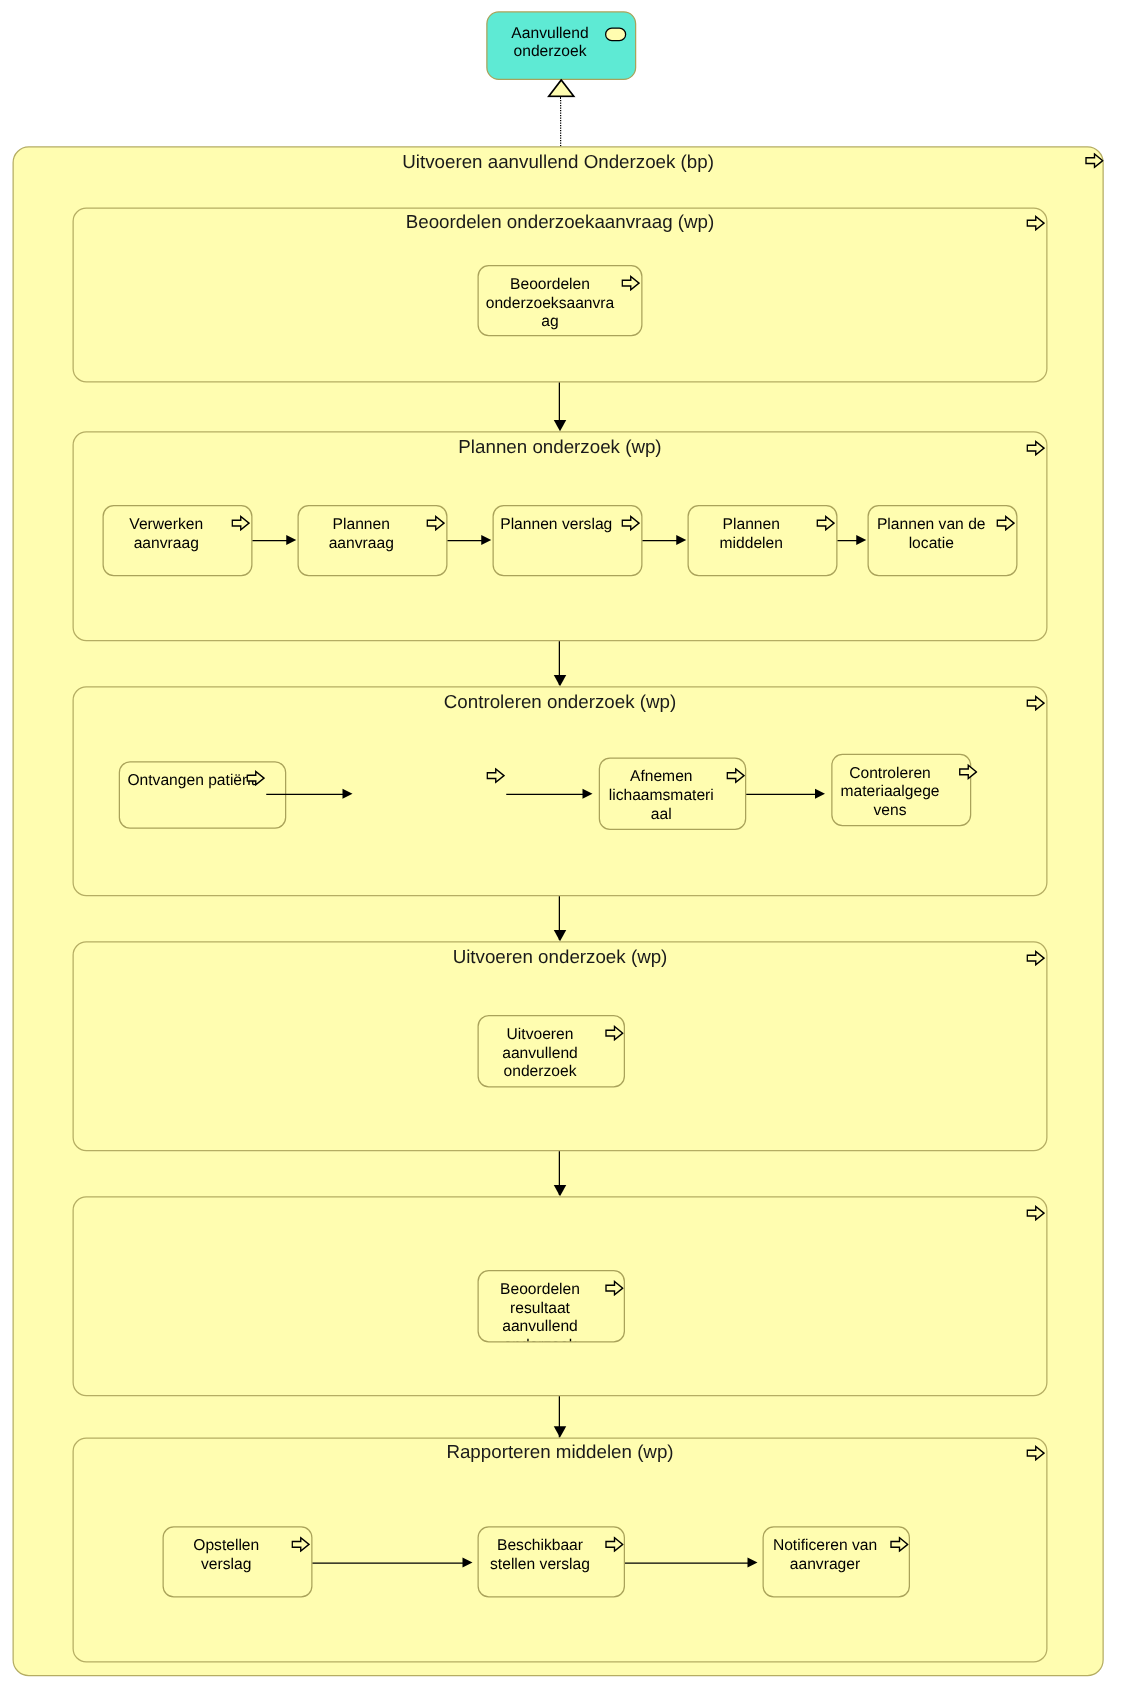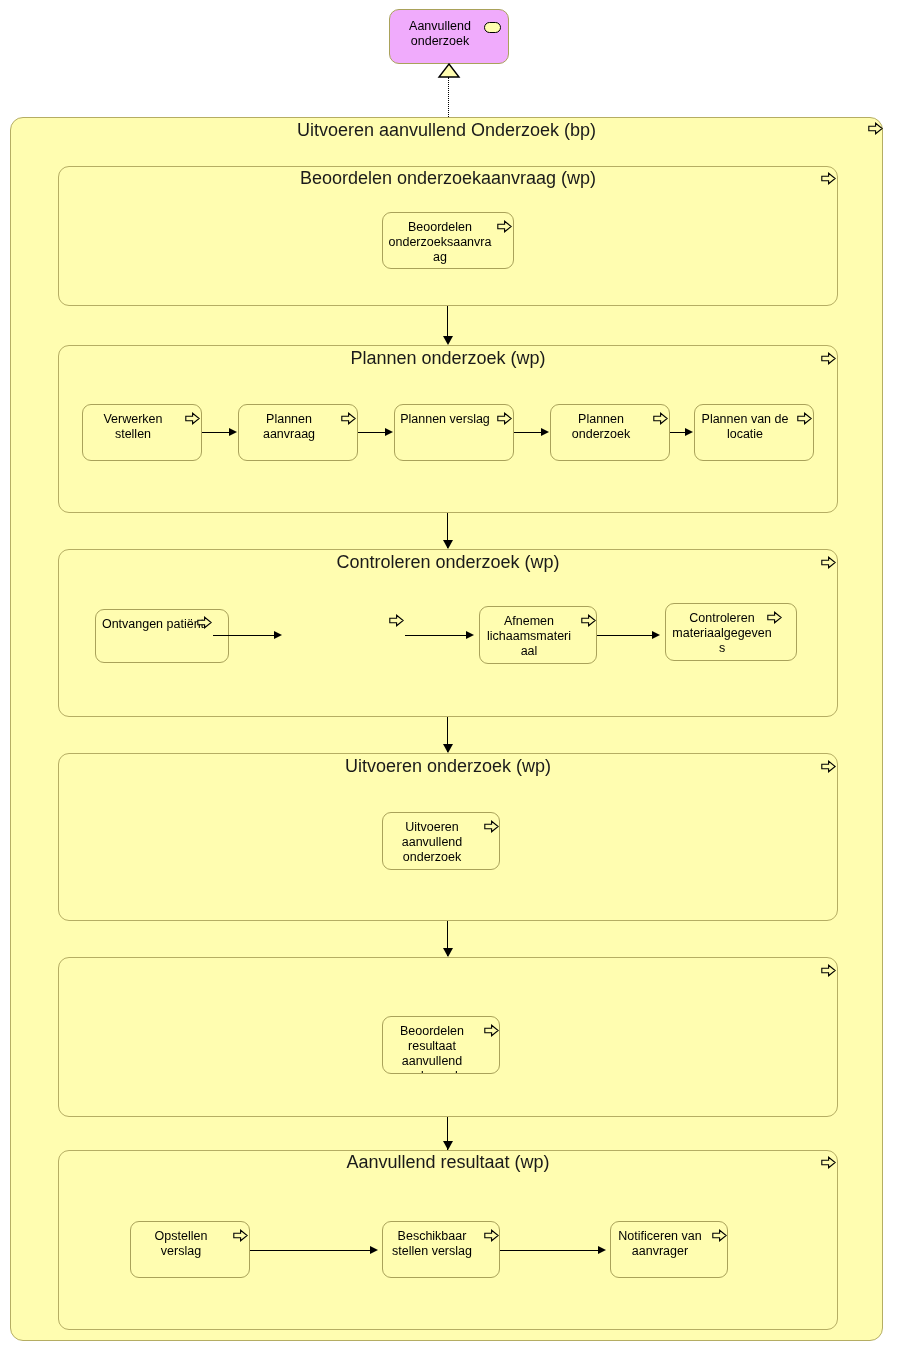--- a/index.html
+++ b/index.html
@@ -41,21 +41,21 @@
     background: #fffdb0;
     border: 1px solid #b5ad63;
     border-radius: 13px;
   }
 
   .group-title {
     position: absolute;
     left: 0;
     right: 0;
     text-align: center;
-    font-size: 18px;
+    font-size: 15px;
     color: #1a1a1a;
     line-height: 14px;
     white-space: nowrap;
     pointer-events: none;
   }
 
   
   .proc {
     position: absolute;
     box-sizing: border-box;
@@ -75,21 +75,21 @@
     line-height: 15px;
     color: #000;
     word-wrap: break-word;
     overflow-wrap: break-word;
   }
 
   
   .service {
     position: absolute;
     box-sizing: border-box;
-    background: #f0abfc;
+    background: #5eead4;
     border: 1px solid #a9a25a;
     border-radius: 10px;
   }
   .service-label {
     position: absolute;
     left: 6px;
     right: 6px;
     top: 9px;
     text-align: center;
     font-size: 12.5px;
@@ -196,21 +196,21 @@
 
   <div class="node group" style="left:58px; top:345px; width:780px; height:168px;"></div>
   <div class="group-title" style="left:58px; width:780px; top:351px;">Plannen onderzoek (wp)</div>
   <div class="icon-arrow" style="left:821px; top:352px;">
     <svg width="15" height="13" viewBox="0 0 15 13">
       <polygon points="0.8,4.2 7.6,4.2 7.6,1.2 14.2,6.5 7.6,11.8 7.6,8.8 0.8,8.8" fill="#fffdb0" stroke="#000" stroke-width="1.1"></polygon>
     </svg>
   </div>
 
   <div class="proc" style="left:82px; top:404px; width:120px; height:57px;">
-    <div class="proc-label" style="padding-right:18px;">Verwerken stellen</div>
+    <div class="proc-label" style="padding-right:18px;">Verwerken aanvraag</div>
   </div>
   <div class="icon-arrow" style="left:185px; top:412px;">
     <svg width="15" height="13" viewBox="0 0 15 13">
         <polygon points="0.8,4.2 7.6,4.2 7.6,1.2 14.2,6.5 7.6,11.8 7.6,8.8 0.8,8.8" fill="#fffdb0" stroke="#000" stroke-width="1.1"></polygon>
       </svg>
   </div>
 
   <div class="proc" style="left:238px; top:404px; width:120px; height:57px;">
     <div class="proc-label" style="padding-right:18px;">Plannen aanvraag</div>
   </div>
@@ -223,21 +223,21 @@
   <div class="proc" style="left:394px; top:404px; width:120px; height:57px;">
     <div class="proc-label" style="padding-right:18px;">Plannen verslag</div>
   </div>
   <div class="icon-arrow" style="left:497px; top:412px;">
     <svg width="15" height="13" viewBox="0 0 15 13">
         <polygon points="0.8,4.2 7.6,4.2 7.6,1.2 14.2,6.5 7.6,11.8 7.6,8.8 0.8,8.8" fill="#fffdb0" stroke="#000" stroke-width="1.1"></polygon>
       </svg>
   </div>
 
   <div class="proc" style="left:550px; top:404px; width:120px; height:57px;">
-    <div class="proc-label" style="padding-right:18px;">Plannen onderzoek</div>
+    <div class="proc-label" style="padding-right:18px;">Plannen middelen</div>
   </div>
   <div class="icon-arrow" style="left:653px; top:412px;">
     <svg width="15" height="13" viewBox="0 0 15 13">
         <polygon points="0.8,4.2 7.6,4.2 7.6,1.2 14.2,6.5 7.6,11.8 7.6,8.8 0.8,8.8" fill="#fffdb0" stroke="#000" stroke-width="1.1"></polygon>
       </svg>
   </div>
 
   <div class="proc" style="left:694px; top:404px; width:120px; height:57px;">
     <div class="proc-label" style="padding-right:18px;">Plannen van de locatie</div>
   </div>
@@ -287,21 +287,21 @@
 
   <div class="proc" style="left:479px; top:606px; width:118px; height:58px;">
     <div class="proc-label" style="padding-right:18px;">Afnemen lichaamsmateriaal</div>
   </div>
   <div class="icon-arrow" style="left:581px; top:614px;">
     <svg width="15" height="13" viewBox="0 0 15 13">
         <polygon points="0.8,4.2 7.6,4.2 7.6,1.2 14.2,6.5 7.6,11.8 7.6,8.8 0.8,8.8" fill="#fffdb0" stroke="#000" stroke-width="1.1"></polygon>
       </svg>
   </div>
 
-  <div class="proc" style="left:665px; top:603px; width:132px; height:58px;">
+  <div class="proc" style="left:665px; top:603px; width:112px; height:58px;">
     <div class="proc-label" style="padding-right:18px;">Controleren materiaalgegevens</div>
   </div>
   <div class="icon-arrow" style="left:767px; top:611px;">
     <svg width="15" height="13" viewBox="0 0 15 13">
         <polygon points="0.8,4.2 7.6,4.2 7.6,1.2 14.2,6.5 7.6,11.8 7.6,8.8 0.8,8.8" fill="#fffdb0" stroke="#000" stroke-width="1.1"></polygon>
       </svg>
   </div>
 
   <div class="conn conn-h" style="left:213px; top:635px; width:62px;"></div>
   <div class="arrowhead-r" style="left:274px; top:631px;"></div>
@@ -348,21 +348,21 @@
   <div class="icon-arrow" style="left:484px; top:1024px;">
     <svg width="15" height="13" viewBox="0 0 15 13">
         <polygon points="0.8,4.2 7.6,4.2 7.6,1.2 14.2,6.5 7.6,11.8 7.6,8.8 0.8,8.8" fill="#fffdb0" stroke="#000" stroke-width="1.1"></polygon>
       </svg>
   </div>
 
   <div class="conn conn-v" style="left:447px; top:1117px; height:33px;"></div>
   <div class="arrowhead-d" style="left:443px; top:1141px;"></div>
 
   <div class="node group" style="left:58px; top:1150px; width:780px; height:180px;"></div>
-  <div class="group-title" style="left:58px; width:780px; top:1155px;">Aanvullend resultaat (wp)</div>
+  <div class="group-title" style="left:58px; width:780px; top:1155px;">Rapporteren middelen (wp)</div>
   <div class="icon-arrow" style="left:821px; top:1156px;">
     <svg width="15" height="13" viewBox="0 0 15 13">
         <polygon points="0.8,4.2 7.6,4.2 7.6,1.2 14.2,6.5 7.6,11.8 7.6,8.8 0.8,8.8" fill="#fffdb0" stroke="#000" stroke-width="1.1"></polygon>
       </svg>
   </div>
 
   <div class="proc" style="left:130px; top:1221px; width:120px; height:57px;">
     <div class="proc-label" style="padding-right:18px;">Opstellen verslag</div>
   </div>
   <div class="icon-arrow" style="left:233px; top:1229px;">

